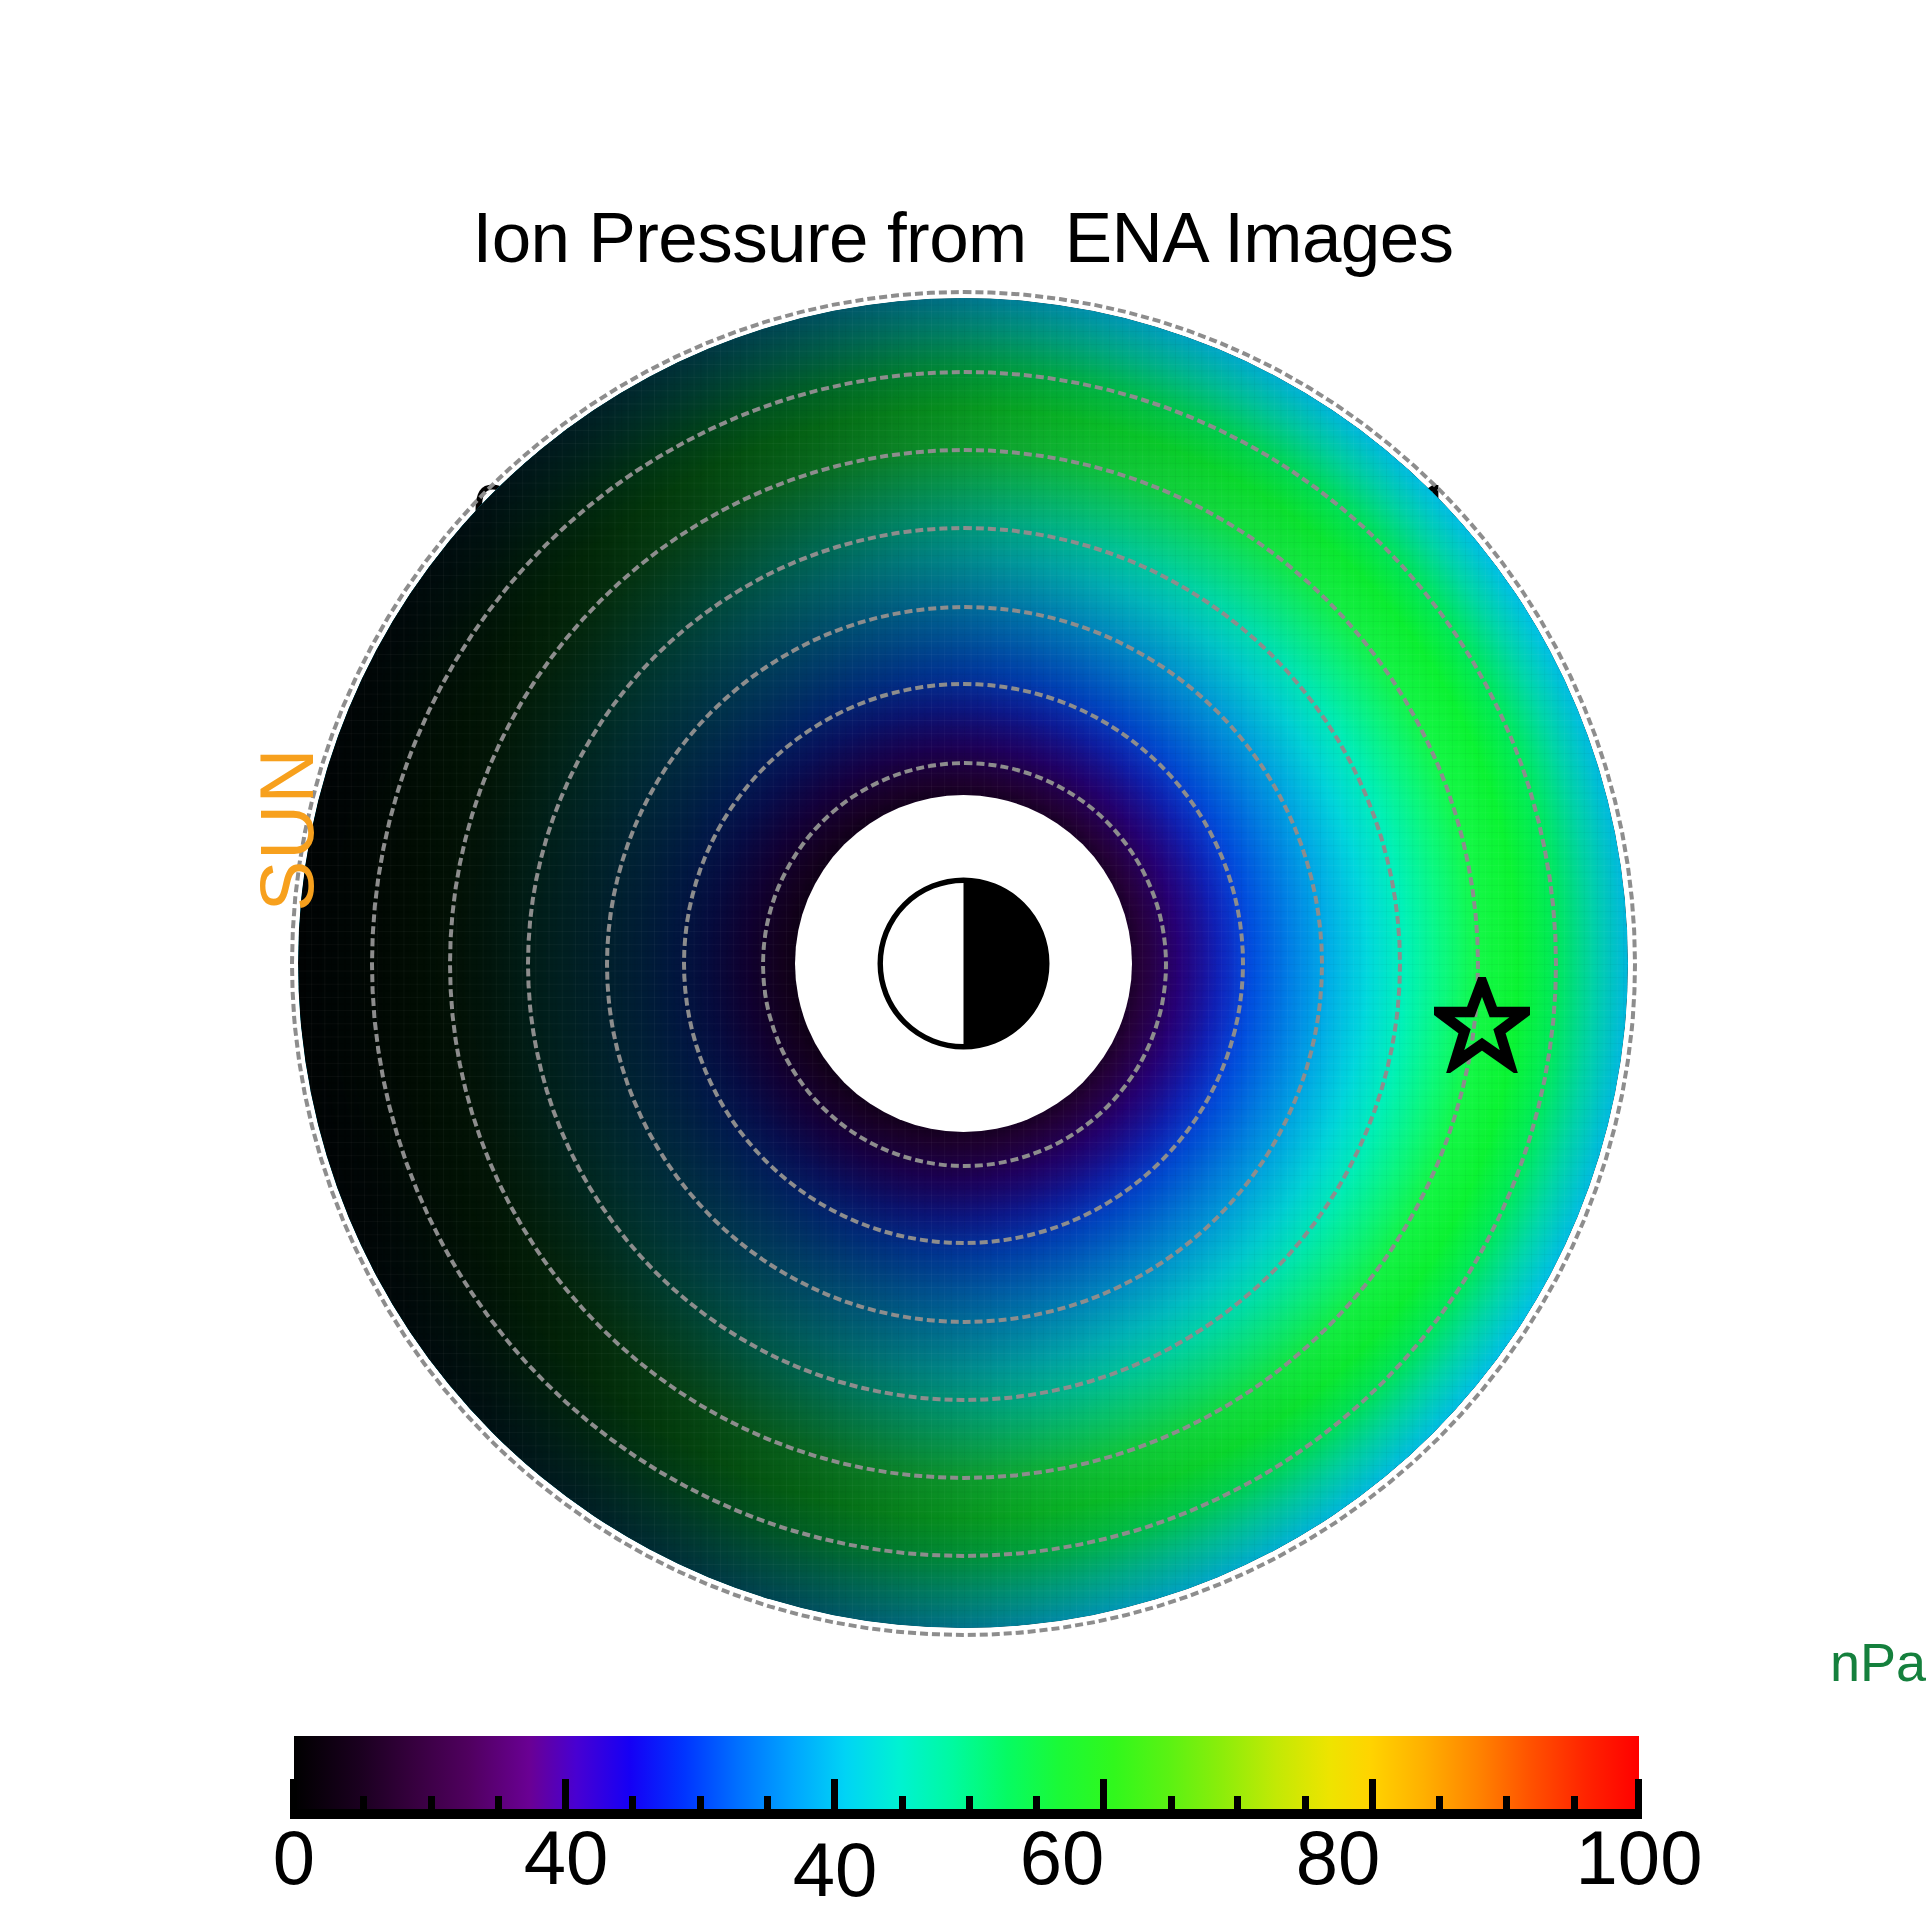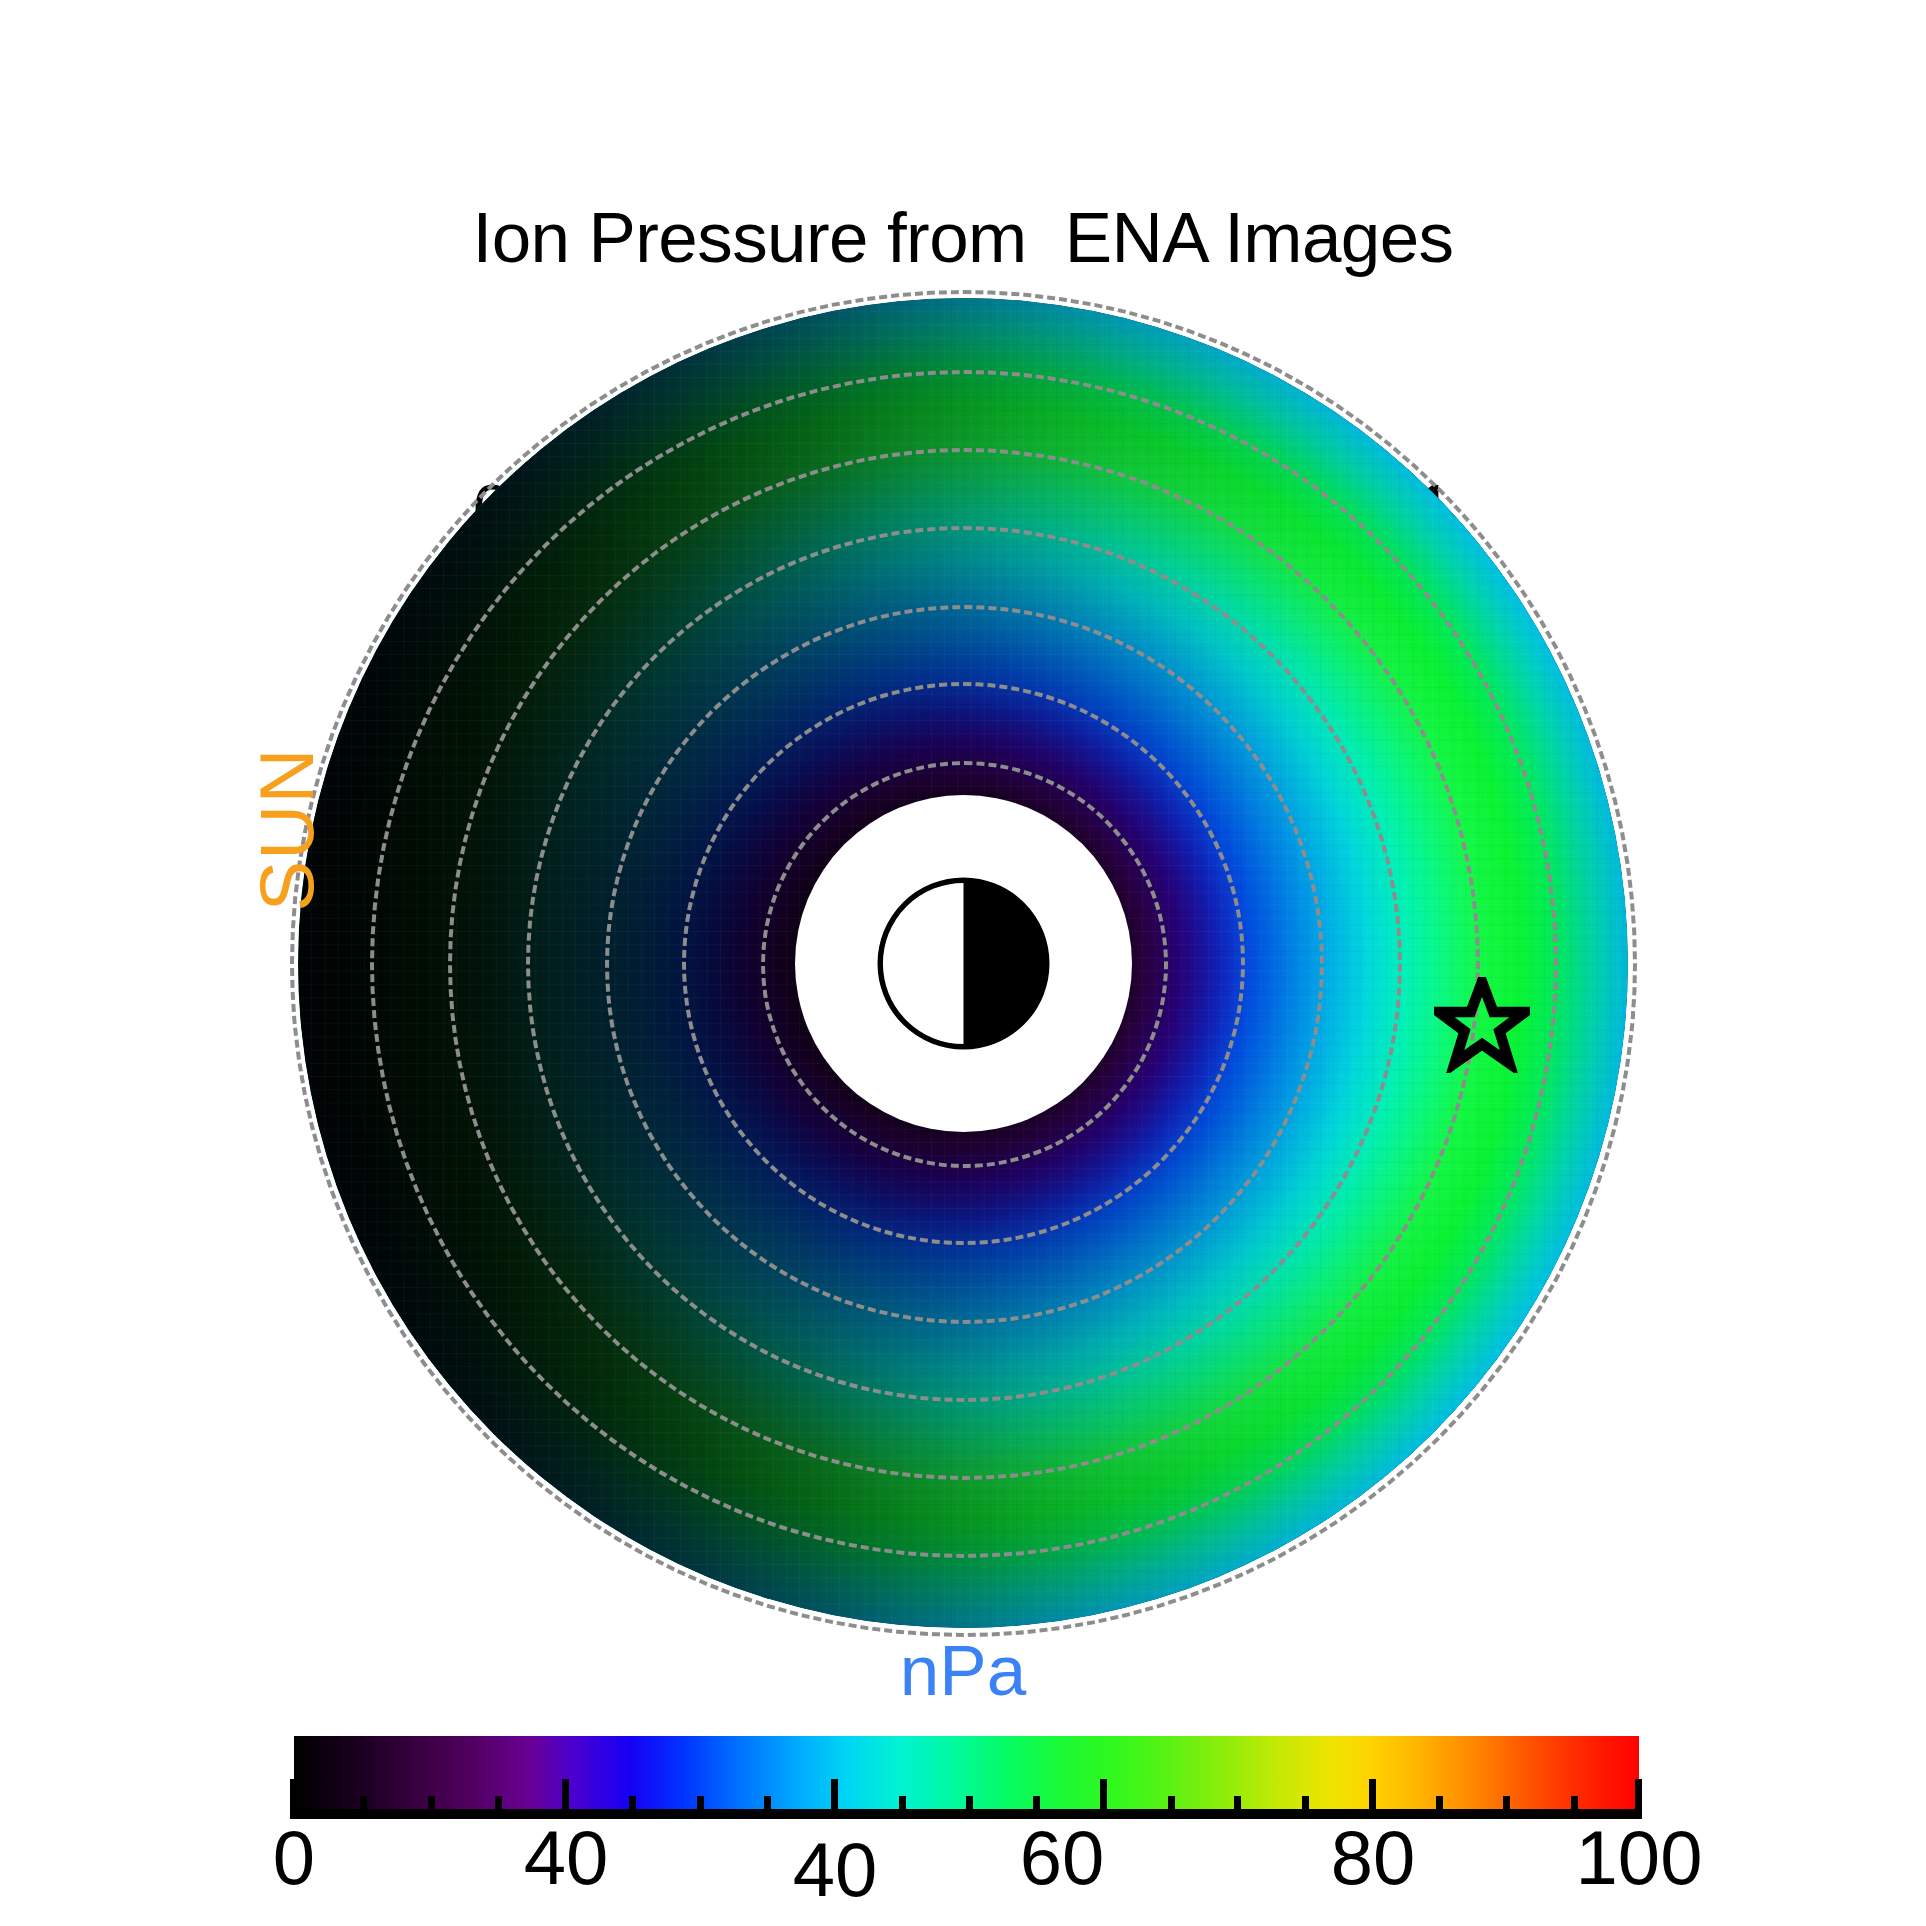--- a/index.html
+++ b/index.html
@@ -194,23 +194,23 @@
     line-height: 96px;
     letter-spacing: 1.2px;
   }
 
   
   #cbar-title {
     position: absolute;
     left: 0;
     top: 1635px;
     width: 1926px;
-    text-align: center;
-    color: #3b82f6;
-    font-size: 71px;
+    text-align: right;
+    color: #15803d;
+    font-size: 54px;
     line-height: 1;
   }
 
   #colorbar-wrap {
     position: absolute;
     left: 294px;
     top: 1736px;
     width: 1345px;
     height: 73px;
   }
@@ -357,18 +357,18 @@
       <div class="cb-tick minor" style="left:1281px;"></div>
       <div class="cb-tick major" style="left:1345px;"></div>
     </div>
   </div>
 
   <div id="cbar-labels">
     <span class="cb-label" style="left:0px;">0</span>
     <span class="cb-label" style="left:272px;">40</span>
     <span class="cb-label" style="left:541px;margin-top:12px;">40</span>
     <span class="cb-label" style="left:768px;">60</span>
-    <span class="cb-label" style="left:1079px;">80</span>
+    <span class="cb-label" style="left:1044px;">80</span>
     <span class="cb-label" style="left:1345px;">100</span>
   </div>
 
 </div>
 
 
 </body></html>

